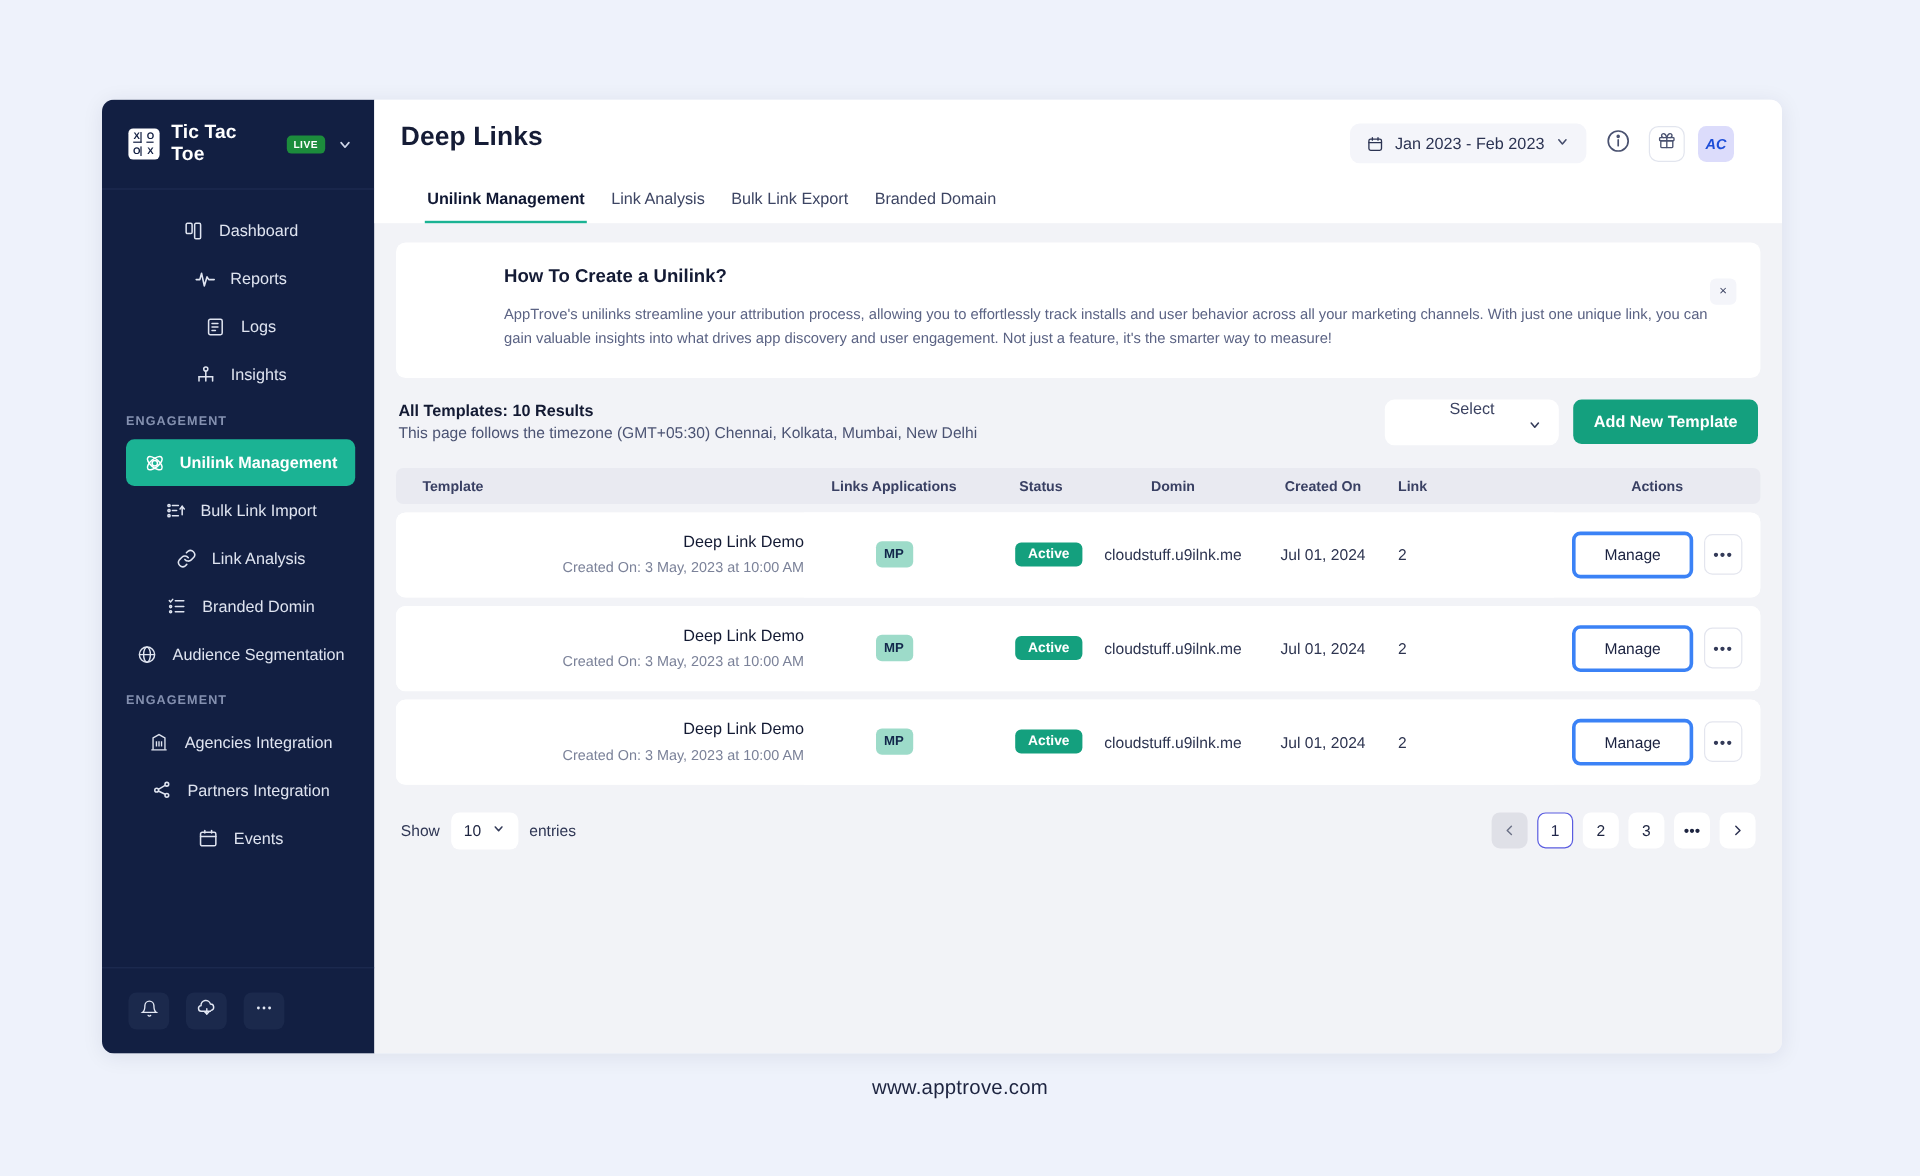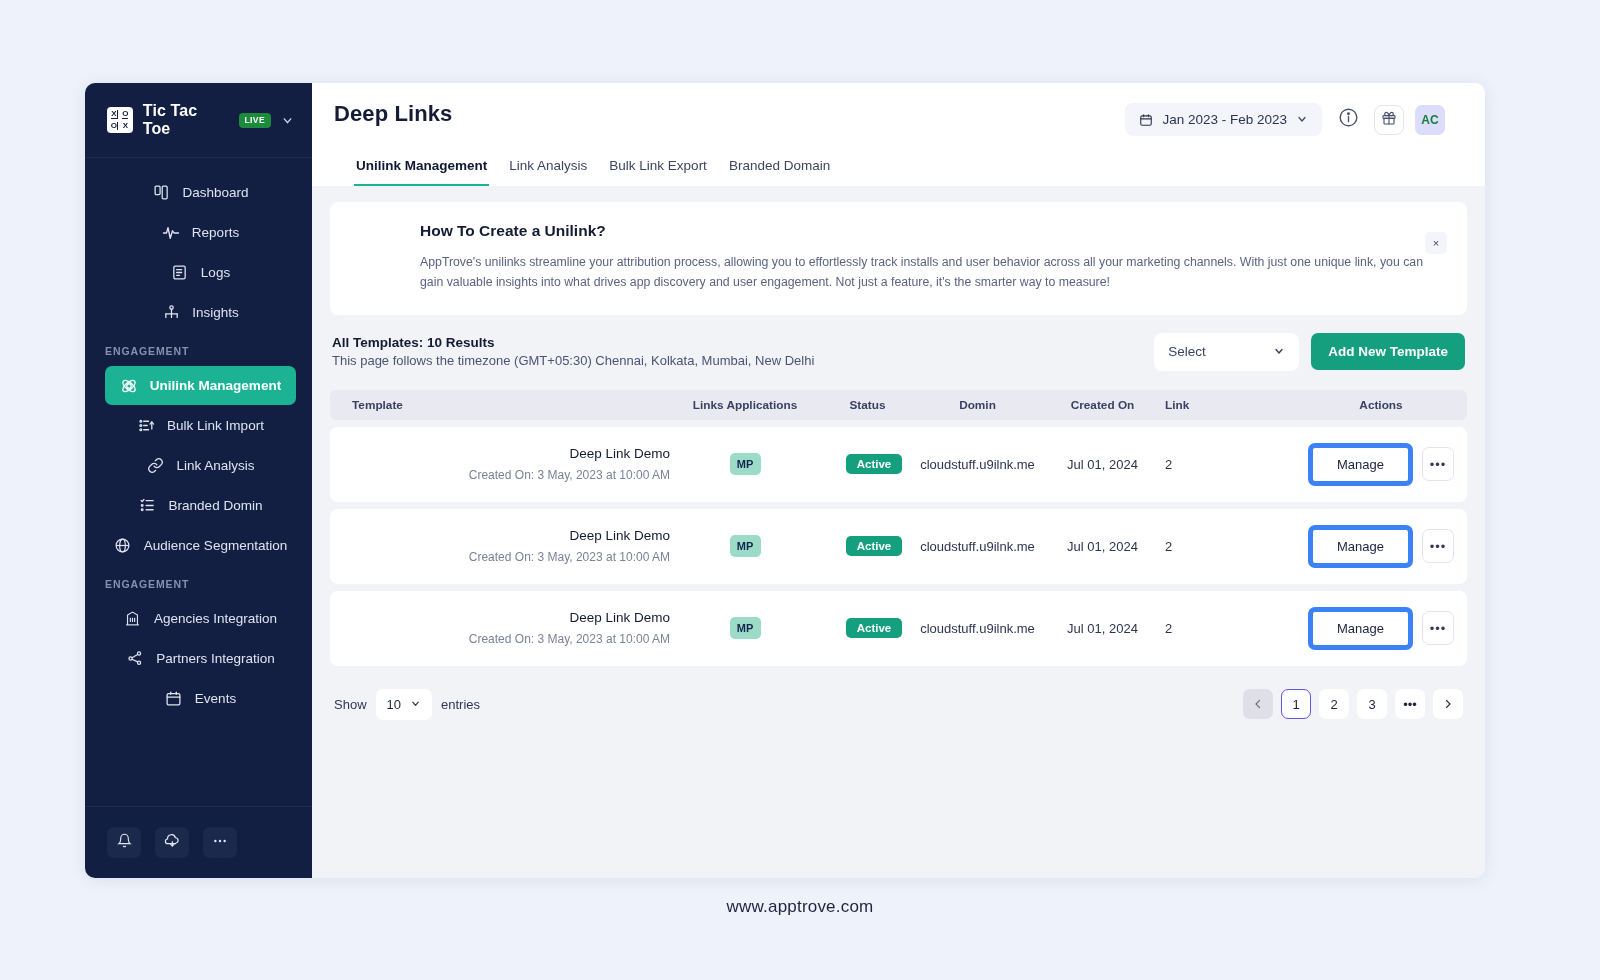--- a/index.html
+++ b/index.html
@@ -112,24 +112,25 @@
   .date-pill .cal { color:#2b3352; display:flex; }
   .date-pill .cv { font-size: 11px; color:#444c6b; }
   .icon-btn {
     width: 30px; height: 30px; border-radius: 8px;
     display: flex; align-items: center; justify-content: center;
     cursor: pointer; color: #4a5270;
   }
   .icon-btn.bordered { border: 1px solid #e2e5ee; background:#fff; }
   .avatar {
     width: 30px; height: 30px; border-radius: 7px;
-    background: #dcdcfb; color: #15803d;
+    background: #dcdcfb; color: #1d4ed8;
     font-size: 12px; font-weight: 700;
     display: flex; align-items: center; justify-content: center;
     cursor: pointer;
+    font-style: italic;
   }
   .tabs { display: flex; gap: 18px; margin-top: 14px; padding-left: 20px; }
   .tab {
     font-size: 13.5px; color: #3d4563;
     padding: 8px 2px 11px 2px; cursor: pointer; white-space: nowrap;
   }
   .tab.active { color: #101833; font-weight: 700; border-bottom: 2.5px solid #1bb394; }
 
   .content { flex: 1; padding: 16px 18px 0 18px; overflow: hidden; }
 
@@ -152,20 +153,21 @@
   .toolbar { display: flex; align-items: center; margin: 18px 2px 12px 2px; }
   .tb-left .tb-title { font-size: 13.5px; font-weight: 700; color: #131a33; }
   .tb-left .tb-sub { font-size: 13px; color: #4b5373; margin-top: 3px; }
   .tb-right { margin-left: auto; display: flex; align-items: center; gap: 12px; }
   .select-box {
     width: 145px; height: 38px;
     background: #fff; border-radius: 8px;
     display: flex; align-items: center;
     padding: 0 14px; font-size: 13.5px; color: #3b4261;
     cursor: pointer;
+    flex-direction: column;
   }
   .select-box .cv { margin-left: auto; font-size: 11px; color: #333a58; }
   .btn-primary {
     background: #14a07e; color: #fff;
     font-size: 13.5px; font-weight: 700;
     padding: 11px 17px; border-radius: 7px;
     cursor: pointer; white-space: nowrap;
   }
 
   table.tbl { width: 100%; border-collapse: separate; border-spacing: 0 7px; }
@@ -190,21 +192,21 @@
   }
   .chip-status {
     display: inline-flex; align-items: center; justify-content: center;
     background: #14a07e; color: #fff;
     font-size: 11.5px; font-weight: 600;
     padding: 4px 11px; border-radius: 5px; margin-left: 13px;
   }
   .cell-plain { font-size: 13px; color: #2d3450; }
   .actions-wrap { display: flex; align-items: center; gap: 9px; justify-content: center; }
   .btn-manage {
-    border: 5px solid #3b82f6; border-radius: 7px;
+    border: 3px solid #3b82f6; border-radius: 7px;
     font-size: 13px; color: #1b2240; background: #fff;
     padding: 9px 24px; cursor: pointer;
   }
   .btn-dots {
     border: 1px solid #e3e5ee; border-radius: 7px;
     width: 32px; height: 34px; background: #fff;
     display: flex; align-items: center; justify-content: center;
     color: #333a58; font-size: 13px; cursor: pointer; letter-spacing: 1px;
   }
 

